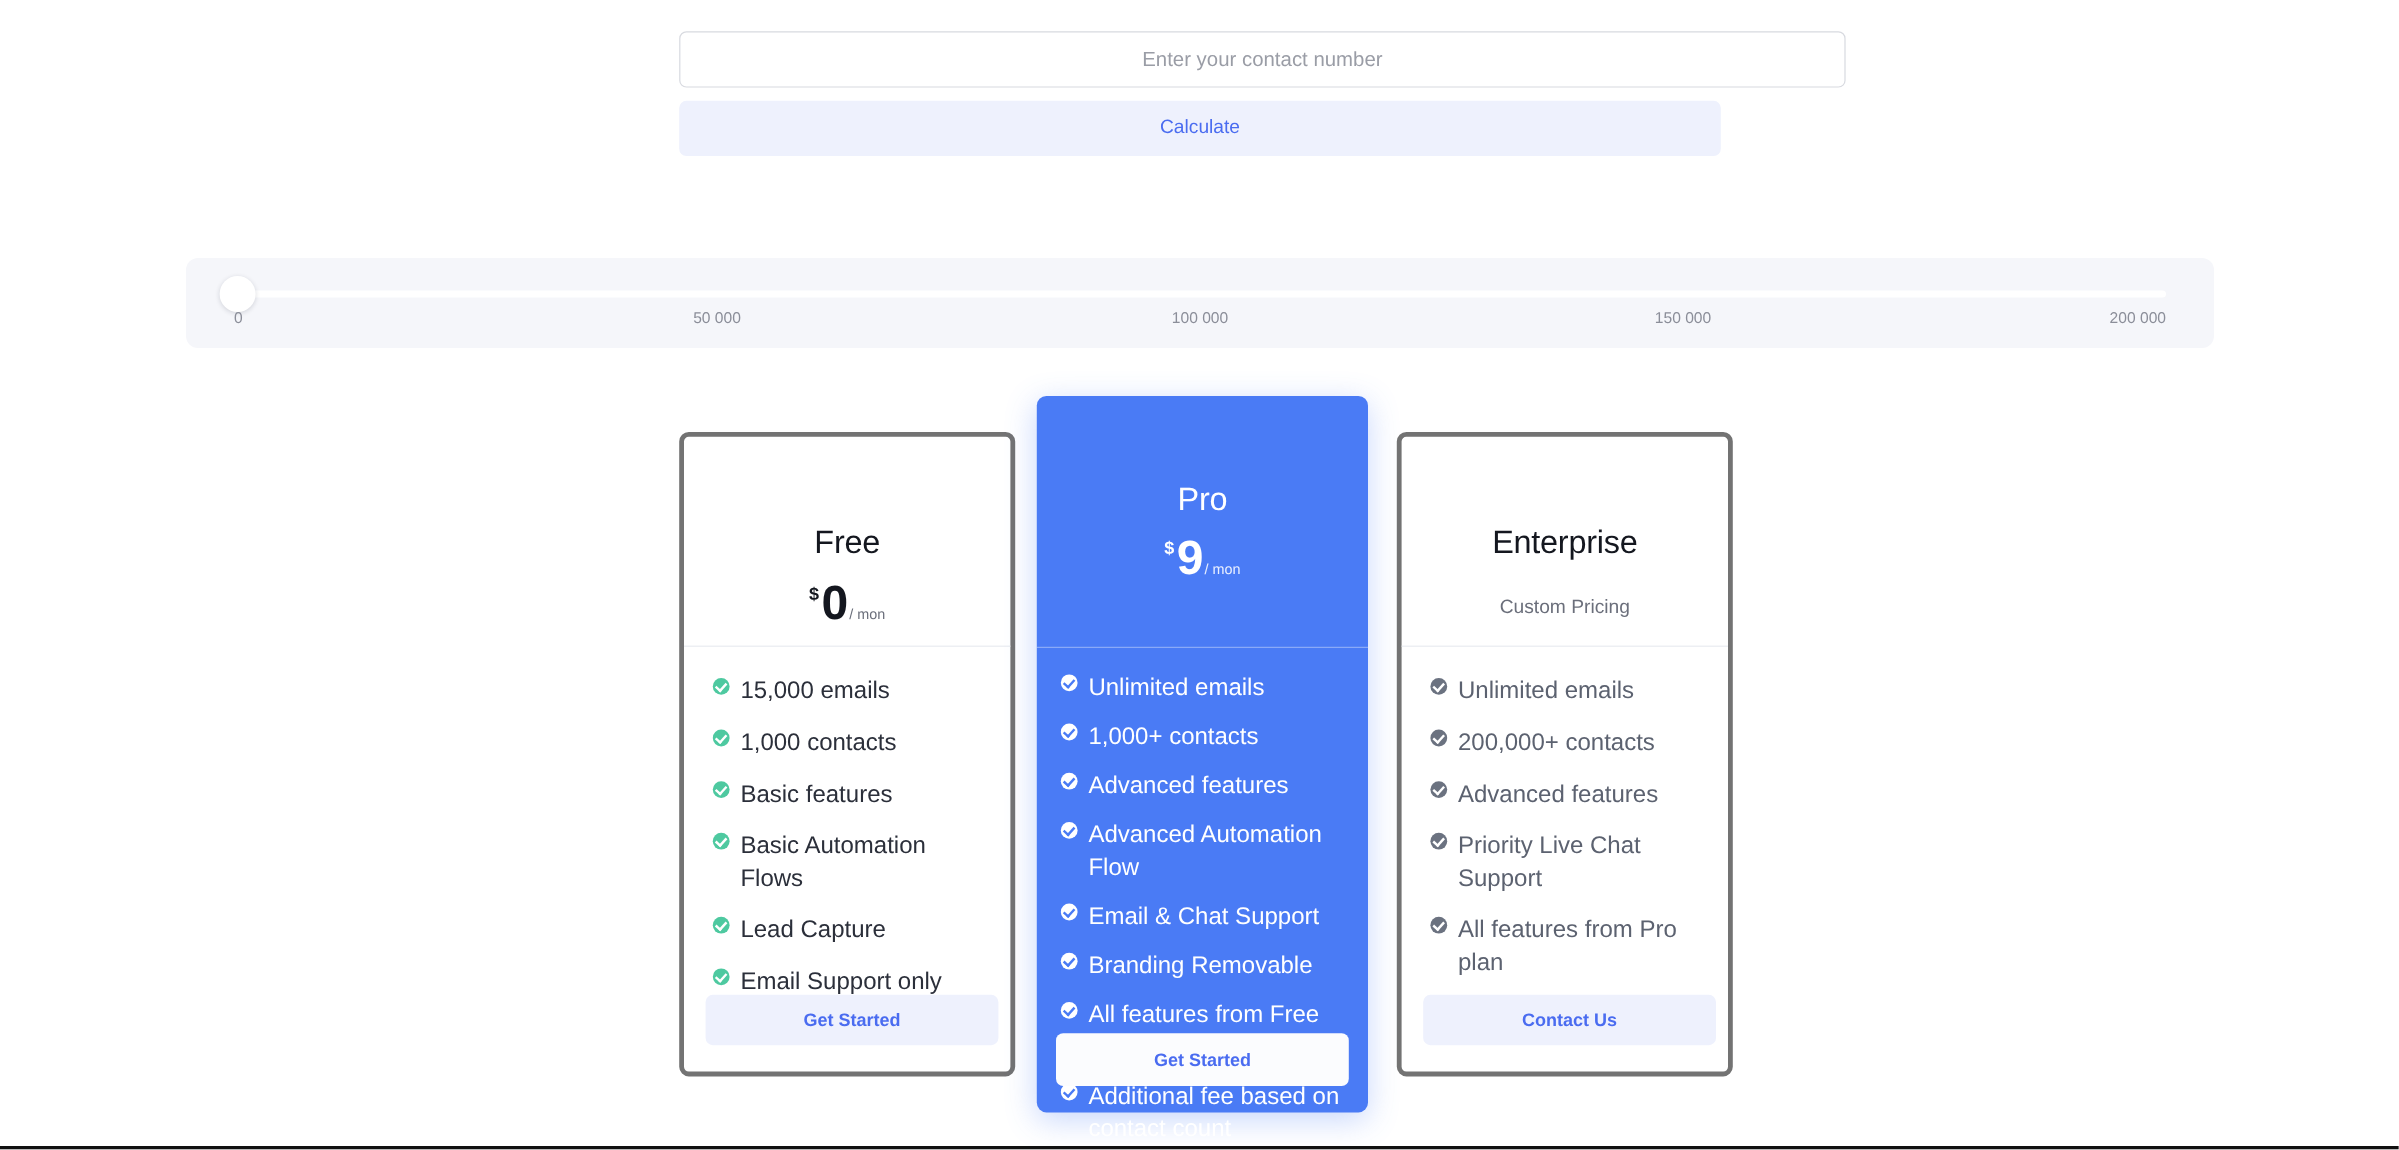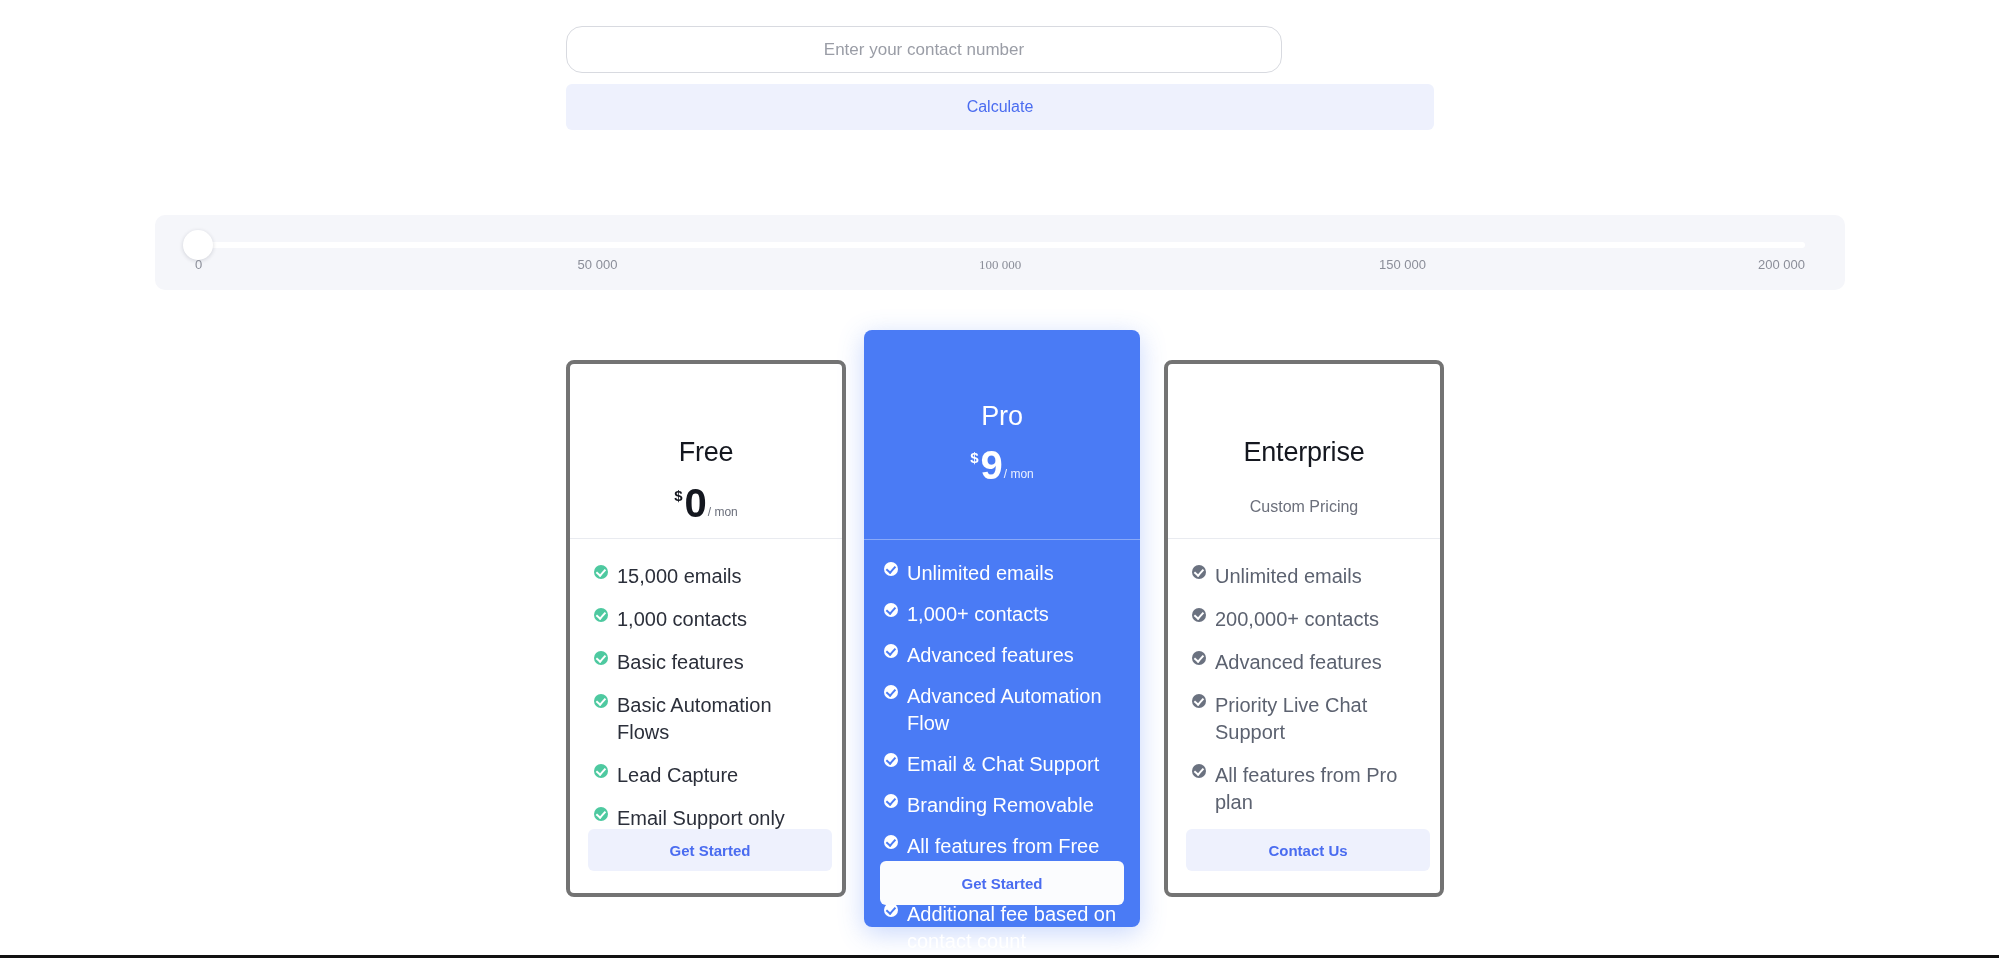--- a/index.html
+++ b/index.html
@@ -22,24 +22,24 @@
   .calc-question {
     text-align: center;
     font-size: 21px;
     font-weight: bold;
     color: #14171f;
     letter-spacing: -0.1px;
     margin-bottom: 18px;
   }
   .contact-input {
     display: block;
-    width: 716px;
+    width: 972px;
     height: 47px;
     border: 1px solid #d8dae0;
-    border-radius: 16px;
+    border-radius: 6px;
     background: #ffffff;
     font-family: "Liberation Sans", sans-serif;
     font-size: 17px;
     color: #14171f;
     text-align: center;
     outline: none;
     padding: 0 14px;
   }
   .contact-input::placeholder { color: #9a9da6; }
   .calculate-btn {
@@ -271,21 +271,21 @@
   <input class="contact-input" type="text" placeholder="Enter your contact number" style="">
   <button class="calculate-btn">Calculate</button>
 </div>
 
 <div class="slider-panel">
   <div class="slider-track"></div>
   <div class="slider-thumb"></div>
   <div class="slider-ticks">
       <span class="slider-tick" style="left: 0%; transform: translateX(0px);">0</span>
       <span class="slider-tick" style="left: 25%; transform: translateX(-50%);">50 000</span>
-      <span class="slider-tick" style="left: 50%; transform: translateX(-50%); font-family: Liberation Serif, serif;">100 000</span>
+      <span class="slider-tick" style="left: 50%; transform: translateX(-50%);">100 000</span>
       <span class="slider-tick" style="left: 75%; transform: translateX(-50%);">150 000</span>
       <span class="slider-tick" style="left: 100%; transform: translateX(-100%);">200 000</span>
     </div>
 </div>
 
 <div class="cards-row">
 
   <div class="card card-free">
     <div class="card-head">
       <div class="plan-name">Free</div>

